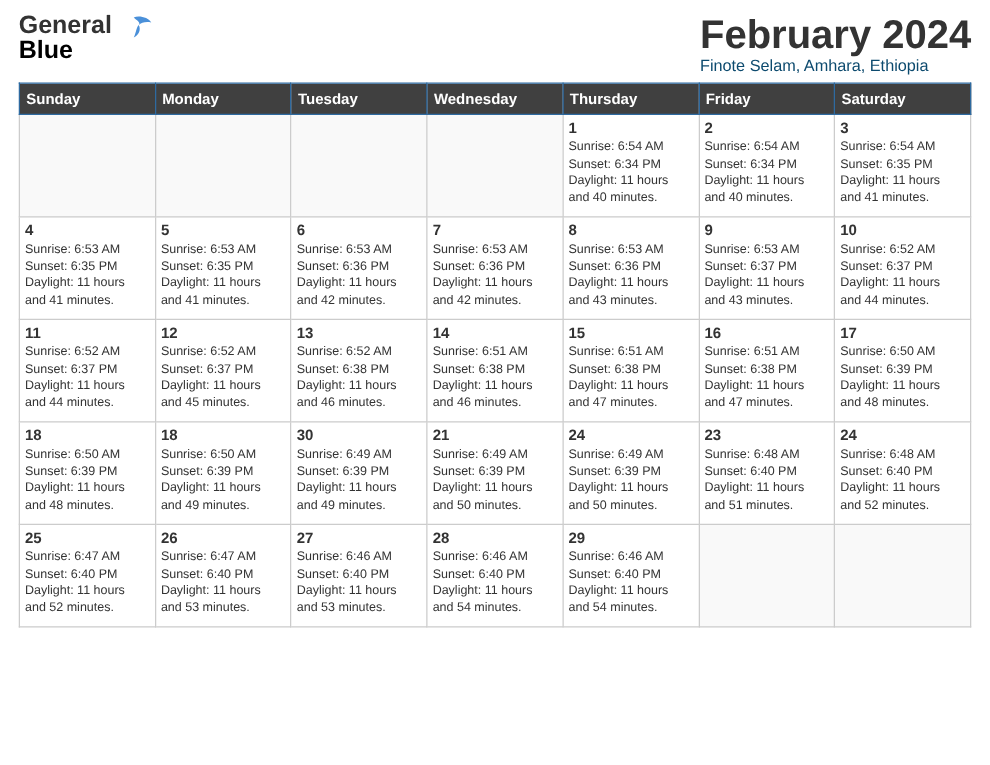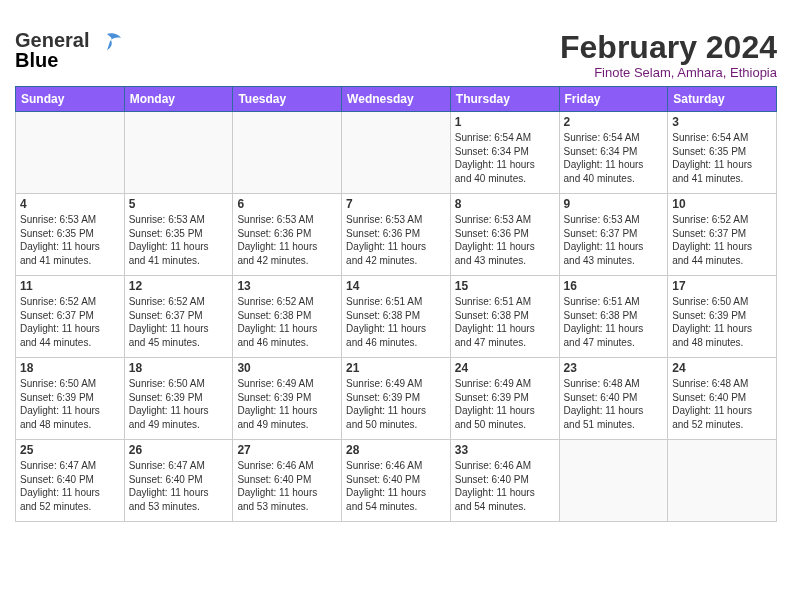--- a/index.html
+++ b/index.html
@@ -8,57 +8,55 @@
       background: #fff;
       width: 792px;
       height: 612px;
       overflow: hidden;
     }
     .page {
       width: 792px;
       height: 525px;
       background: #fff;
       padding: 10px 15px;
-      margin-top: 20px;
     }
     .header {
       display: flex;
       justify-content: space-between;
       align-items: flex-start;
       margin-bottom: 6px;
     }
     .logo {
       display: flex;
       flex-direction: column;
       align-items: flex-start;
     }
     .logo-wrapper {
       display: flex;
       align-items: center;
     }
     .title-block {
-      text-align: right;
     }
     .month-title {
       font-size: 32px;
       font-weight: bold;
       color: #333;
       line-height: 1.1;
     }
     .subtitle {
       font-size: 13px;
-      color: #701a75;
+      color: #0c4a6e;
     }
     .calendar {
       width: 100%;
       border-collapse: collapse;
       table-layout: fixed;
     }
     .calendar th {
-      background: #8b5cf6;
+      background: #404040;
       color: #fff;
       font-size: 12px;
       font-weight: bold;
       text-align: left;
       padding: 5px 5px;
       border: 1px solid #2e6aa0;
     }
     .calendar td {
       border: 1px solid #ccc;
       vertical-align: top;
@@ -240,21 +238,21 @@
 Daylight: 11 hours
 and 53 minutes.</span></td>
           <td><span class="day-number">27</span><span class="day-info" style="white-space: pre-line;">Sunrise: 6:46 AM
 Sunset: 6:40 PM
 Daylight: 11 hours
 and 53 minutes.</span></td>
           <td><span class="day-number">28</span><span class="day-info" style="white-space: pre-line;">Sunrise: 6:46 AM
 Sunset: 6:40 PM
 Daylight: 11 hours
 and 54 minutes.</span></td>
-          <td><span class="day-number">33</span><span class="day-info" style="white-space: pre-line;">Sunrise: 6:46 AM
+          <td><span class="day-number">29</span><span class="day-info" style="white-space: pre-line;">Sunrise: 6:46 AM
 Sunset: 6:40 PM
 Daylight: 11 hours
 and 54 minutes.</span></td>
           <td class="empty"></td>
           <td class="empty"></td>
         </tr>
       </tbody>
   </table>
 </div>
 

